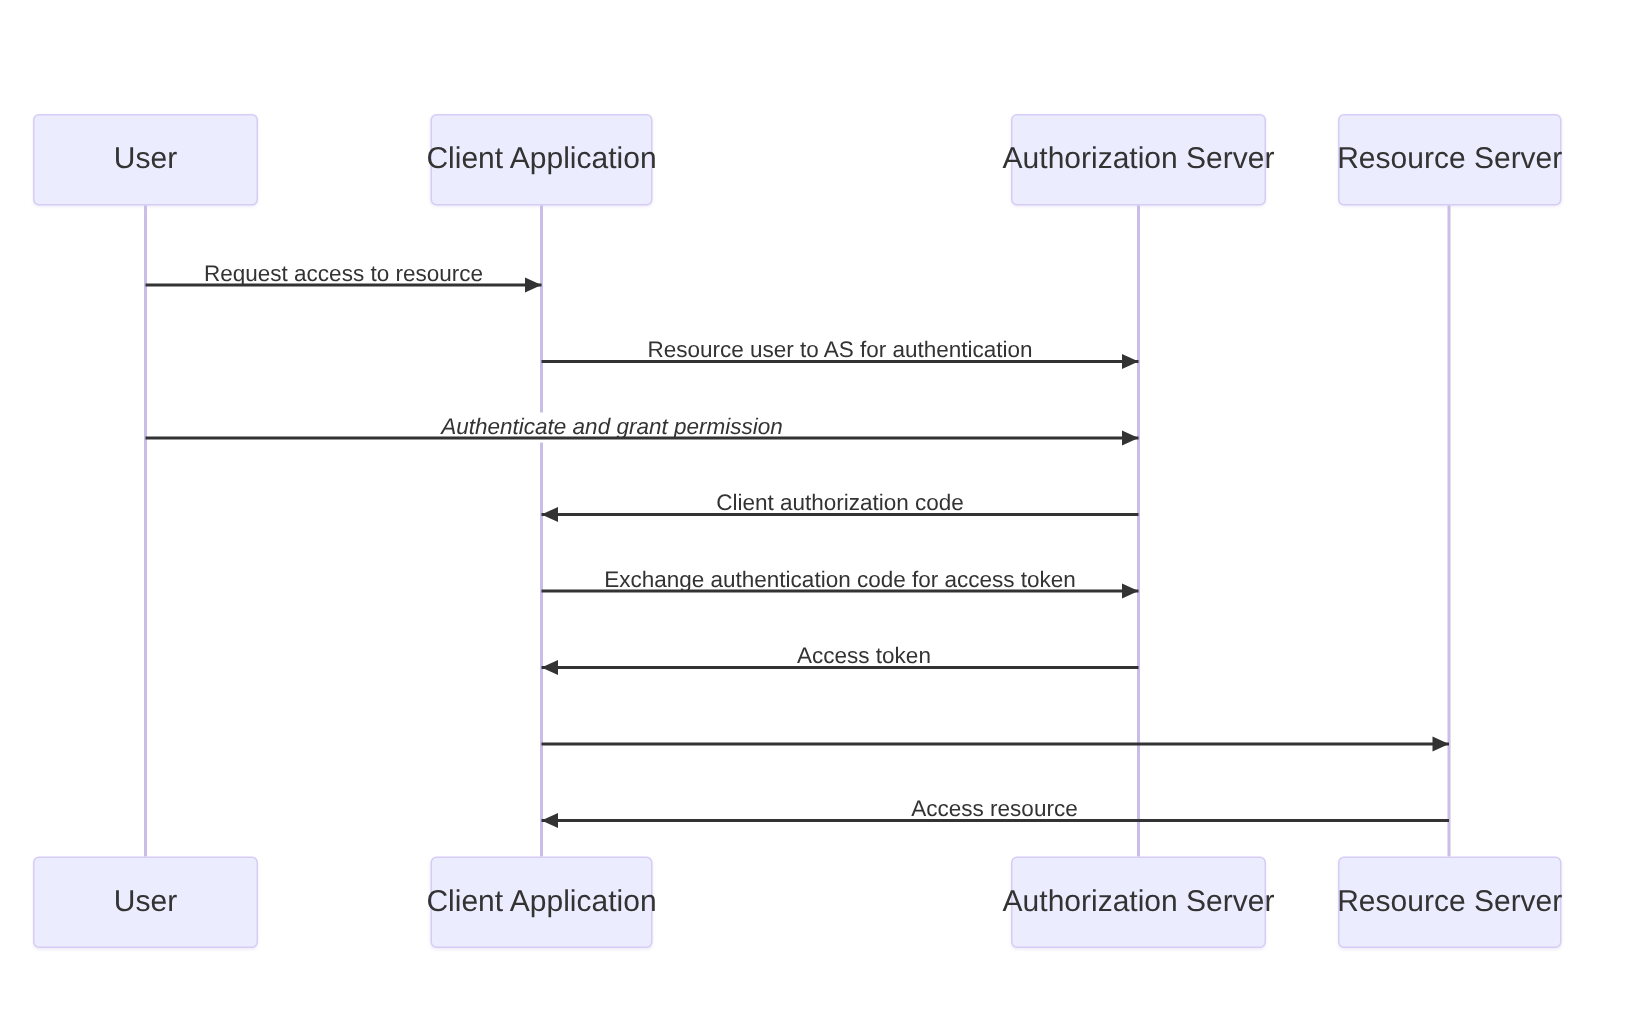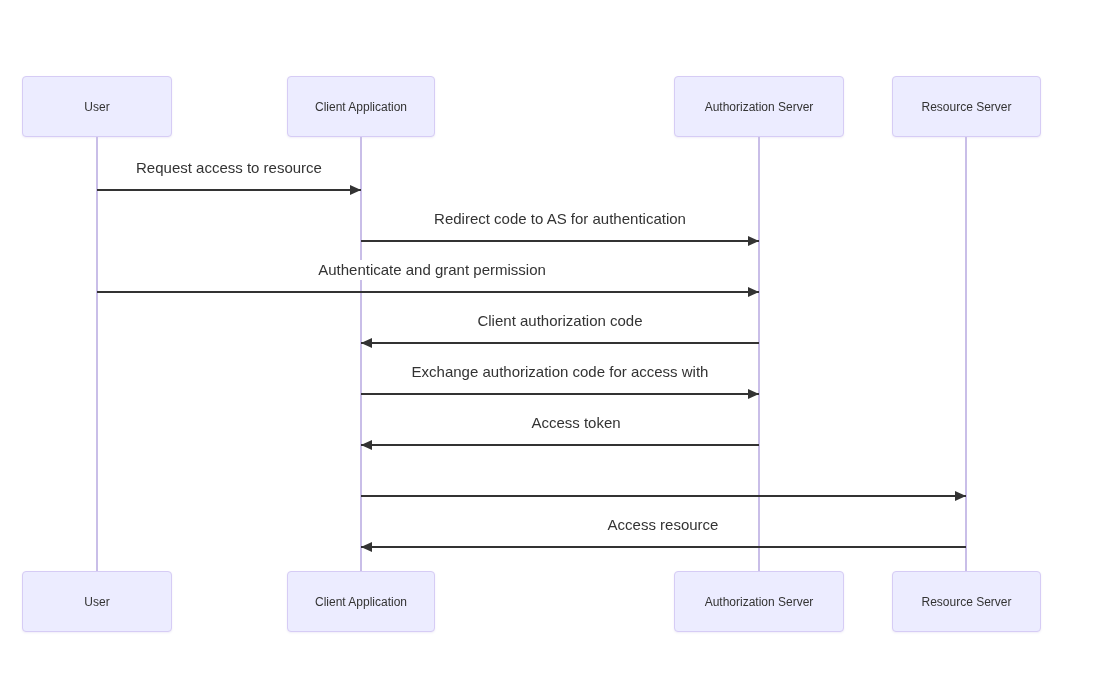--- a/index.html
+++ b/index.html
@@ -25,21 +25,21 @@
     height: 61px;
     background: var(--actor-fill);
     border: 1px solid var(--actor-border);
     border-radius: 4px;
     display: flex;
     align-items: center;
     justify-content: center;
     box-shadow: 0 1px 2px rgba(130, 110, 200, 0.12);
   }
   .actor span {
-    font-size: 12px;
+    font-size: 20px;
     color: var(--text);
     white-space: nowrap;
   }
   .actor.top { top: 76px; }
   .actor.bottom { top: 571px; }
   .lifeline {
     position: absolute;
     top: 137px;
     height: 434px;
     width: 1.5px;
@@ -48,20 +48,21 @@
   .msg-label {
     position: absolute;
     transform: translateX(-50%);
     height: 20px;
     line-height: 20px;
     font-size: 15px;
     color: var(--text);
     white-space: nowrap;
     background: var(--background);
     padding: 0 2px;
+    margin-top: 15px;
   }
   .msg-line {
     position: absolute;
     height: 2px;
     background: var(--arrow);
   }
   .arrowhead {
     position: absolute;
     width: 0;
     height: 0;
@@ -91,33 +92,33 @@
 
   <div class="lifeline" style="left:96px;"></div>
   <div class="lifeline" style="left:360px;"></div>
   <div class="lifeline" style="left:758px;"></div>
   <div class="lifeline" style="left:965px;"></div>
 
   <div class="msg-label" style="left:229px; top:158px;">Request access to resource</div>
   <div class="msg-line" style="left:97px; top:189px; width:264px;"></div>
   <div class="arrowhead right" style="left:350px; top:185px;"></div>
 
-  <div class="msg-label" style="left:560px; top:209px;">Redirect code to AS for authentication</div>
+  <div class="msg-label" style="left:560px; top:209px;">Resource user to AS for authentication</div>
   <div class="msg-line" style="left:361px; top:240px; width:398px;"></div>
   <div class="arrowhead right" style="left:748px; top:236px;"></div>
 
-  <div class="msg-label" style="left:432px; top:260px;">Authenticate and grant permission</div>
+  <div class="msg-label" style="left:408px; top:260px;font-style:italic;">Authenticate and grant permission</div>
   <div class="msg-line" style="left:97px; top:291px; width:662px;"></div>
   <div class="arrowhead right" style="left:748px; top:287px;"></div>
 
   <div class="msg-label" style="left:560px; top:311px;">Client authorization code</div>
   <div class="msg-line" style="left:361px; top:342px; width:398px;"></div>
   <div class="arrowhead left" style="left:361px; top:338px;"></div>
 
-  <div class="msg-label" style="left:560px; top:362px;">Exchange authorization code for access with</div>
+  <div class="msg-label" style="left:560px; top:362px;">Exchange authentication code for access token</div>
   <div class="msg-line" style="left:361px; top:393px; width:398px;"></div>
   <div class="arrowhead right" style="left:748px; top:389px;"></div>
 
   <div class="msg-label" style="left:576px; top:413px;">Access token</div>
   <div class="msg-line" style="left:361px; top:444px; width:398px;"></div>
   <div class="arrowhead left" style="left:361px; top:440px;"></div>
 
   <div class="msg-line" style="left:361px; top:495px; width:605px;"></div>
   <div class="arrowhead right" style="left:955px; top:491px;"></div>
 

